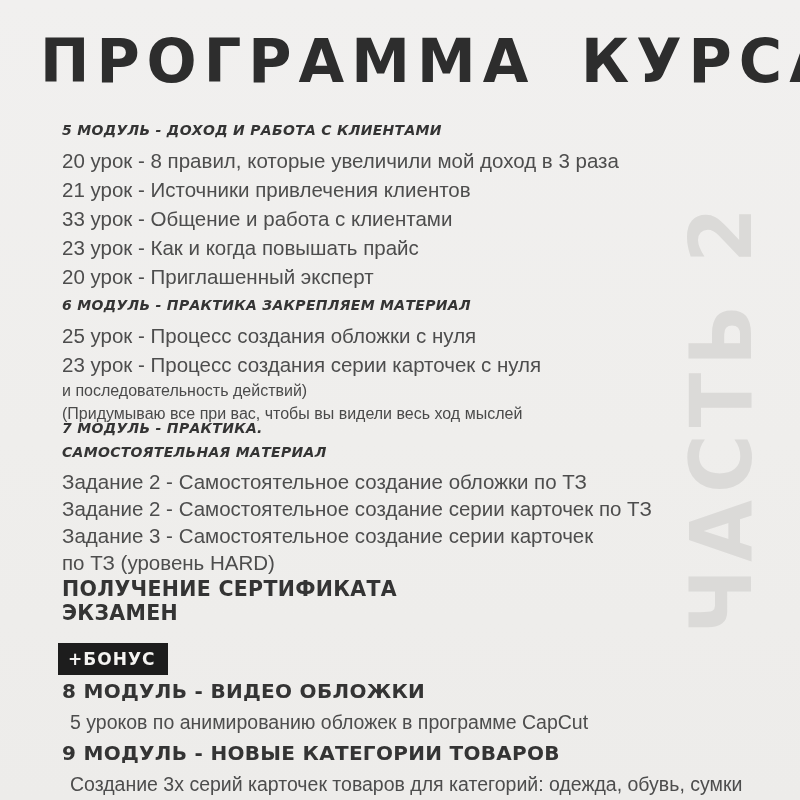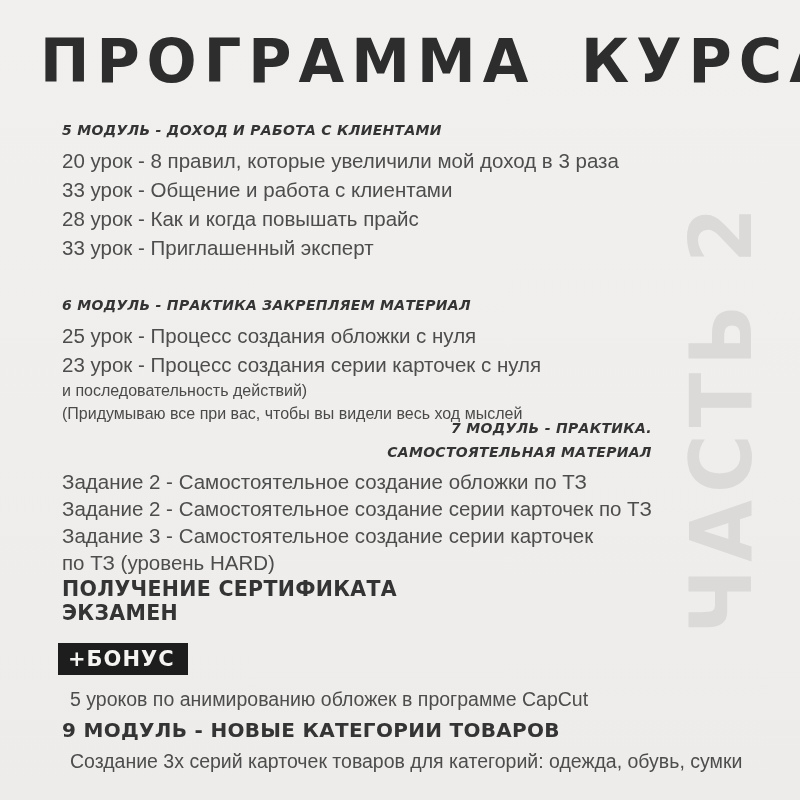--- a/index.html
+++ b/index.html
@@ -68,21 +68,21 @@
     margin: 0 0 4px 0;
     font-family: "DejaVu Sans", sans-serif;
     font-weight: 800;
     font-size: 14px;
     line-height: 24px;
     letter-spacing: 0.3px;
     color: #343434;
     white-space: nowrap;
     font-style: italic;
   }
-  .mh .mh-line { display: block; text-align: right; }
+  .mh .mh-line { display: block; }
   .li {
     margin: 0;
     font-size: 20.5px;
     line-height: 29px;
     font-weight: 400;
     color: #4d4d4d;
     white-space: nowrap;
   }
   .li-cont { line-height: 27px; }
   .note {
@@ -101,21 +101,21 @@
     letter-spacing: 0.3px;
     color: #343434;
     white-space: nowrap;
   }
   .badge {
     display: inline-block;
     background: #1d1d1d;
     color: #f4f3f1;
     font-family: "DejaVu Sans", sans-serif;
     font-weight: 800;
-    font-size: 21px;
+    font-size: 17px;
     line-height: 22px;
     letter-spacing: 1px;
     padding: 5px 13px 5px 10px;
   }
   .bh {
     margin: 0;
     font-family: "DejaVu Sans", sans-serif;
     font-weight: 800;
     font-size: 20px;
     line-height: 23px;
@@ -137,23 +137,24 @@
 
 <div class="poster">
 
   <div class="watermark">ЧАСТЬ 2</div>
 
   <h1 class="title">ПРОГРАММА КУРСА</h1>
 
   <section class="sect s-m5">
     <h2 class="mh">5 МОДУЛЬ - ДОХОД И РАБОТА С КЛИЕНТАМИ</h2>
     <p class="li">20 урок - 8 правил, которые увеличили мой доход в 3 раза</p>
+    <p class="li">21 урок - Источники привлечения клиентов</p>
     <p class="li">33 урок - Общение и работа с клиентами</p>
-    <p class="li">28 урок - Как и когда повышать прайс</p>
-    <p class="li">33 урок - Приглашенный эксперт</p>
+    <p class="li">23 урок - Как и когда повышать прайс</p>
+    <p class="li">20 урок - Приглашенный эксперт</p>
   </section>
 
   <section class="sect s-m6">
     <h2 class="mh">6 МОДУЛЬ - ПРАКТИКА ЗАКРЕПЛЯЕМ МАТЕРИАЛ</h2>
     <p class="li">25 урок - Процесс создания обложки с нуля</p>
     <p class="li">23 урок - Процесс создания серии карточек с нуля</p>
     <p class="note">и последовательность действий)</p>
     <p class="note">(Придумываю все при вас, чтобы вы видели весь ход мыслей</p>
   </section>
 
@@ -171,18 +172,19 @@
   <section class="sect s-exam">
     <p class="exam-line">ПОЛУЧЕНИЕ СЕРТИФИКАТА</p>
     <p class="exam-line">ЭКЗАМЕН</p>
   </section>
 
   <section class="sect s-badge">
     <span class="badge">+БОНУС</span>
   </section>
 
   <section class="sect s-bonus">
+    <h3 class="bh">8 МОДУЛЬ - ВИДЕО ОБЛОЖКИ</h3>
     <p class="bd">5 уроков по анимированию обложек в программе CapCut</p>
     <h3 class="bh">9 МОДУЛЬ - НОВЫЕ КАТЕГОРИИ ТОВАРОВ</h3>
     <p class="bd">Создание 3х серий карточек товаров для категорий: одежда, обувь, сумки</p>
   </section>
 
 </div>
 
 </body></html>

